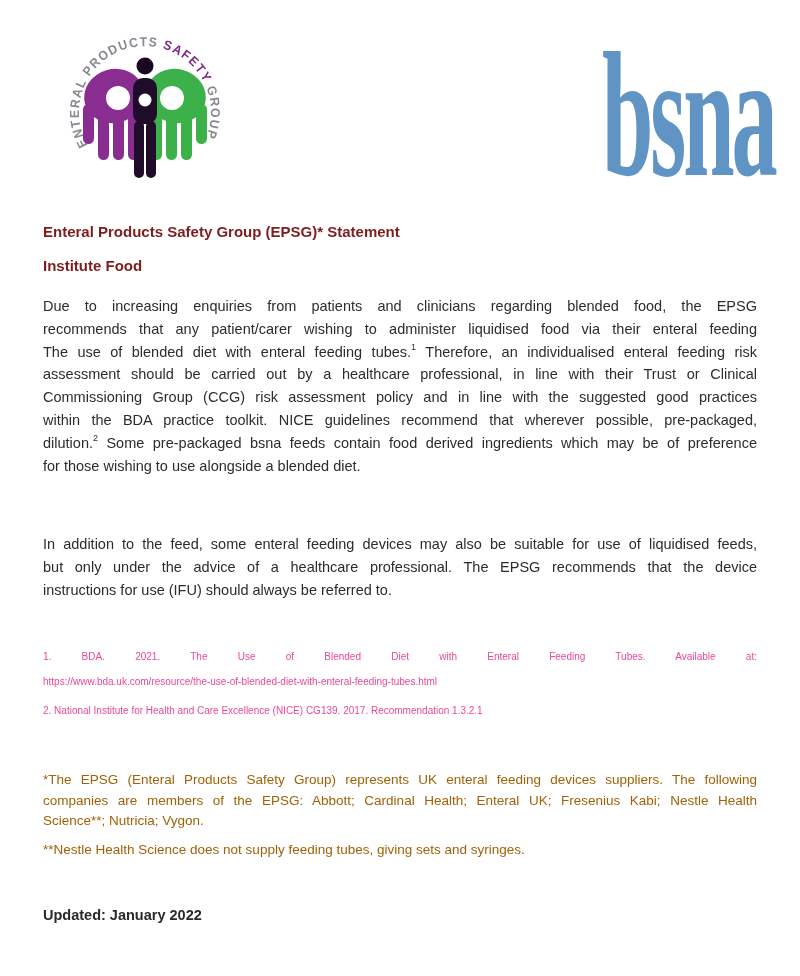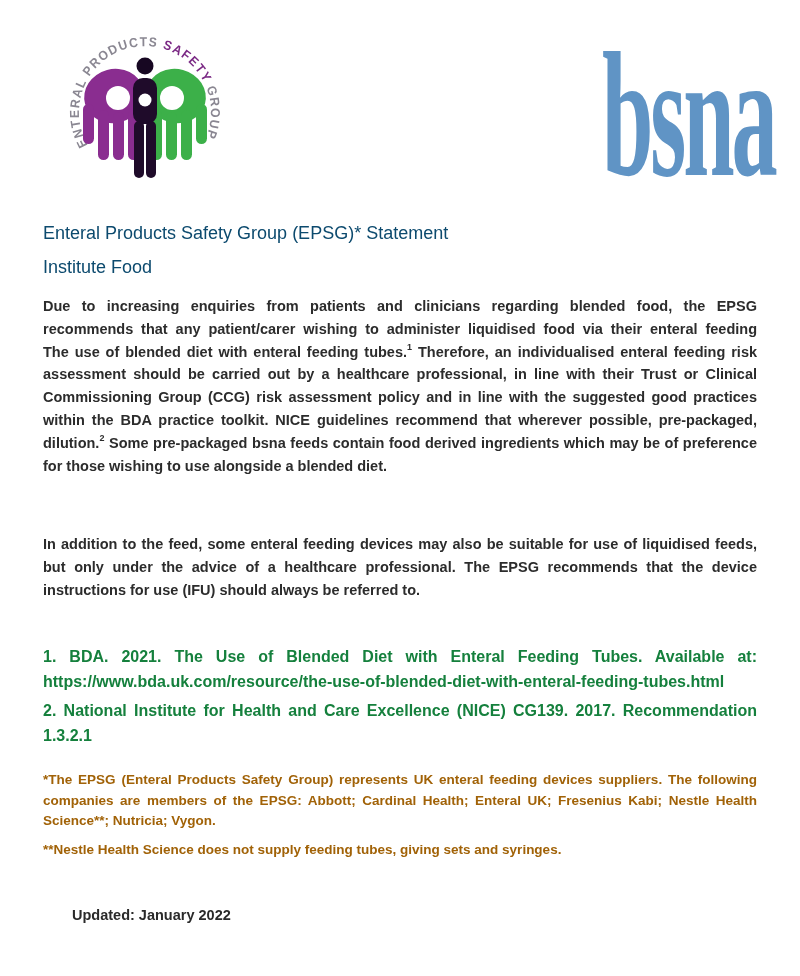--- a/index.html
+++ b/index.html
@@ -6,26 +6,26 @@
   .page {
     position: relative;
     width: 800px;
     height: 976px;
     background: #ffffff;
     overflow: hidden;
     font-family: "Liberation Sans", sans-serif;
     color: #2a2a2a;
   }
   .block { position: absolute; left: 43px; width: 714px; }
-  .heading { font-size: 18px; font-weight: normal; color: #0c4a6e; }
+  .heading { font-size: 15px; font-weight: bold; color: #7f1d1d; }
   .body-text { font-size: 14.5px; line-height: 22.8px; color: #2c2c2c; }
-  .ref-text  { font-size: 16px; line-height: 25px; color: #15803d; }
+  .ref-text  { font-size: 10px; line-height: 25px; color: #ec4899; }
   .fn-text   { font-size: 13.5px; line-height: 20.6px; color: #a16207; }
   .updated   { font-size: 14.5px; font-weight: bold; color: #2a2a2a; }
-  .tline { text-align: justify; font-weight: bold; }
+  .tline { text-align: justify; }
   .tline.fill { text-align-last: justify; }
   sup { font-size: 0.62em; line-height: 0; position: relative; top: -0.1em; }
 
   
   .epsg-logo { position: absolute; left: 52px; top: 26px; width: 186px; height: 178px; }
 
   
   .bsna-logo { position: absolute; left: 598px; top: 42px; width: 218px; height: 142px; }
   .bsna-tagline {
     position: absolute; left: 32px; top: 8px;
@@ -42,21 +42,21 @@
 
   
   #title    { top: 223px; }
   #subtitle { top: 257px; }
   #para1    { top: 295px; }
   #para2    { top: 533px; }
   #ref1     { top: 644px; }
   #ref2     { top: 698px; }
   #fn1      { top: 770px; }
   #fn2      { top: 840px; }
-  #updated  { top: 907px; margin-left: 29px; }
+  #updated  { top: 907px; }
 </style>
 </head>
 <body>
 
 <div class="page">
 
   <div class="epsg-logo">
     <svg width="186" height="178" viewBox="0 0 186 178">
 
       <defs>

